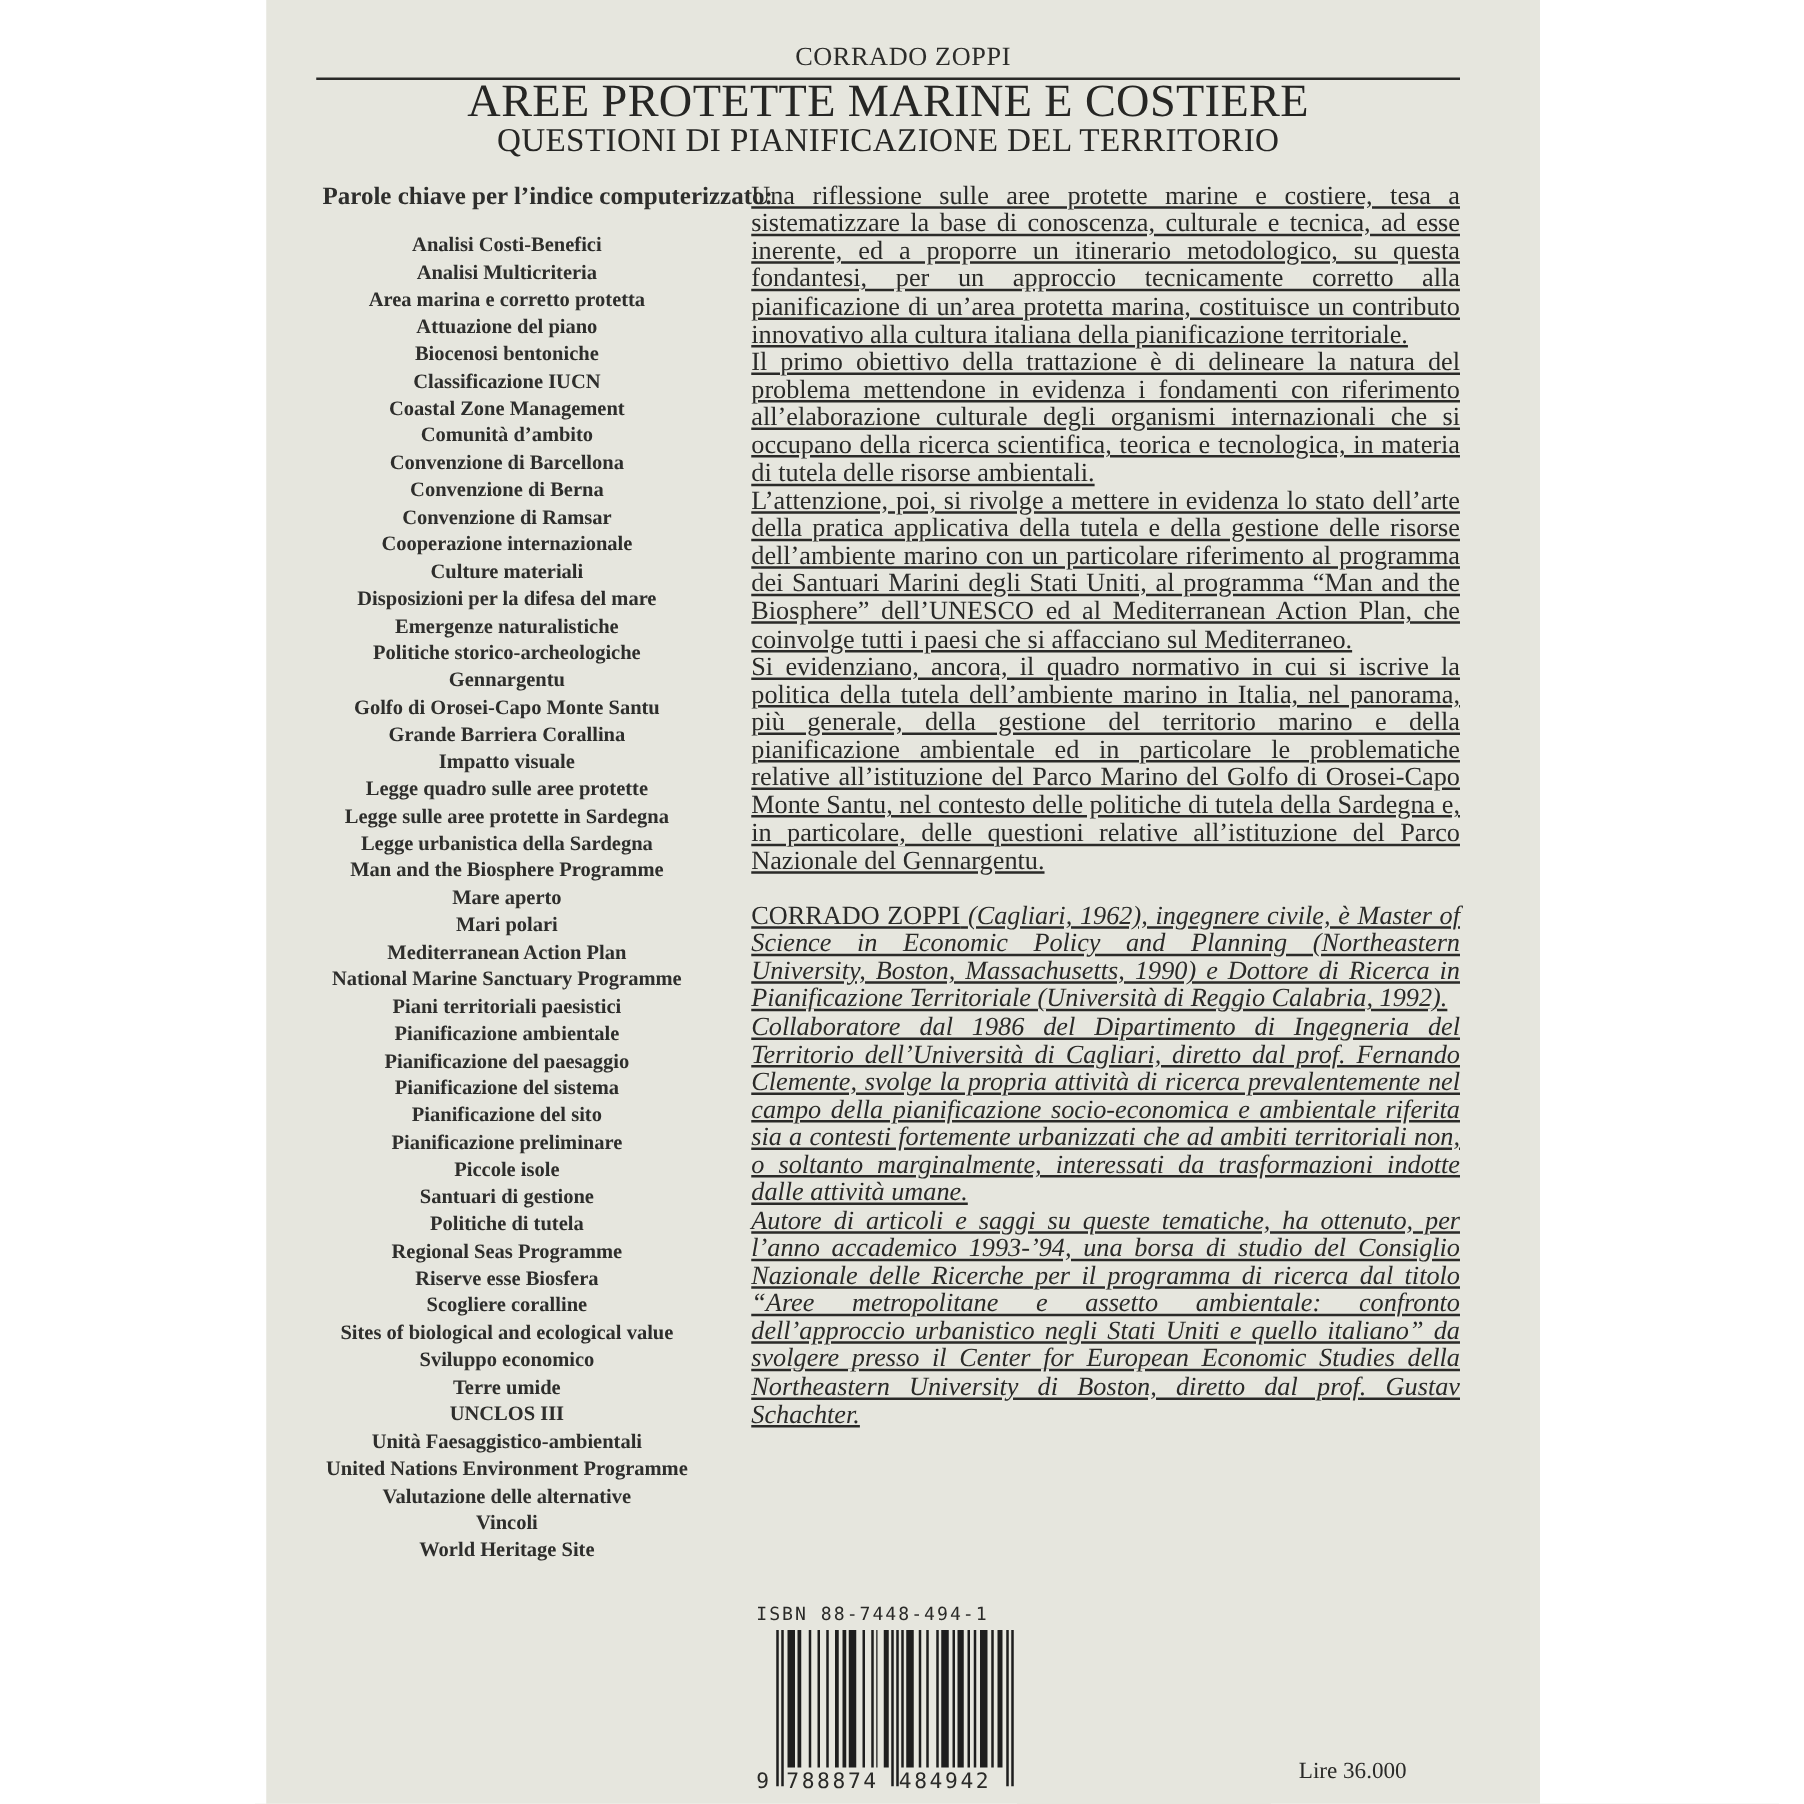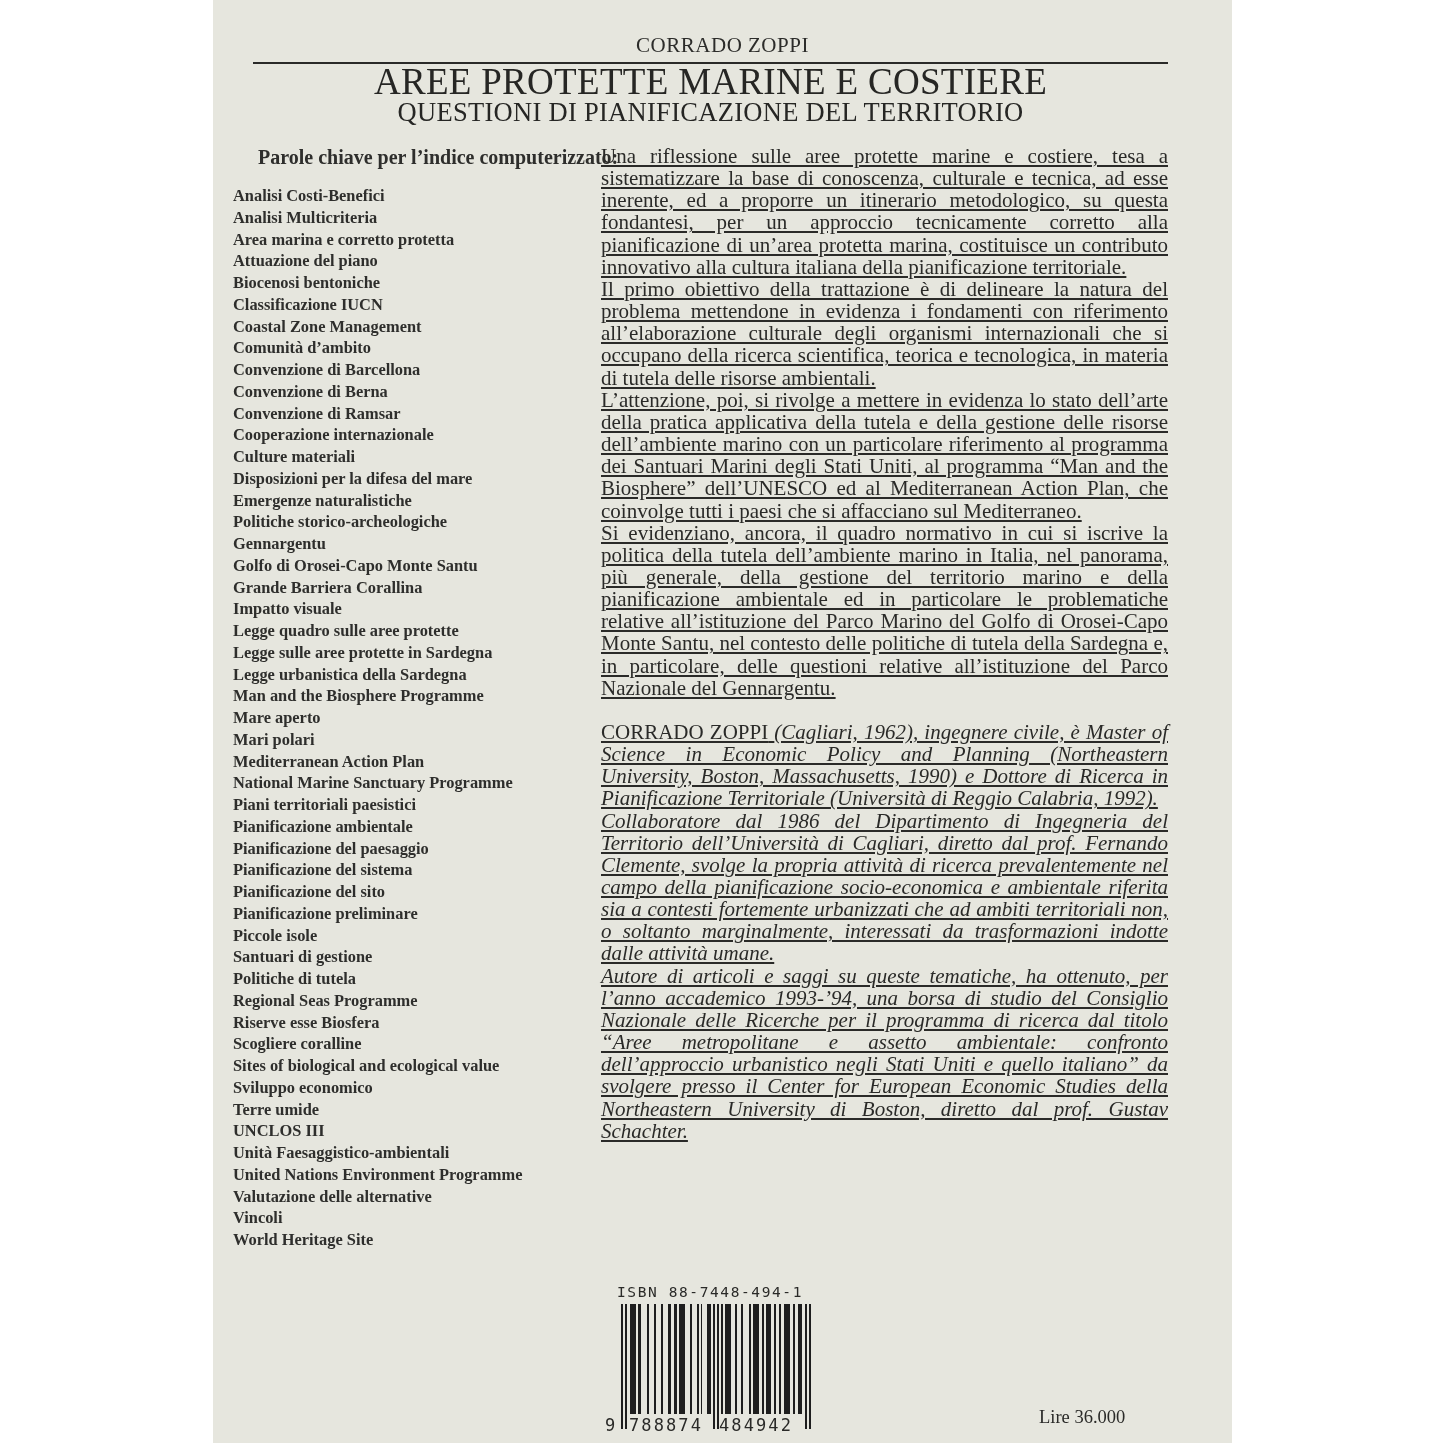--- a/index.html
+++ b/index.html
@@ -55,21 +55,21 @@
       position: absolute;
       left: 45px; top: 146px;
       font-size: 20px;
       font-weight: bold;
       color: #2e2e2c;
     }
     .kw-list {
       position: absolute;
       left: 20px; width: 345px; top: 185px;
       margin: 0; padding: 0; list-style: none;
-      text-align: left;
+      text-align: center;
       font-size: 16.4px;
       font-weight: bold;
       line-height: 21.75px;
       color: #2e2e2c;
     }
     .kw-list li { white-space: nowrap; }
     .body-col {
       position: absolute;
       left: 388px; width: 567px; top: 145px;
       font-size: 21px;
@@ -84,21 +84,20 @@
     .barcode-box {
       position: absolute;
       left: 392px; top: 1284px;
       width: 208px; height: 150px;
     }
     .isbn {
       position: absolute; left: 0; top: 0; width: 210px;
       font-family: "DejaVu Sans Mono", "Liberation Mono", monospace;
       font-size: 14.5px; letter-spacing: 1.6px;
       color: #2a2a28;
-      text-align: center;
     }
     .bars {
       position: absolute; left: 16px; top: 20px;
       width: 190px; height: 125px;
       display: flex; align-items: flex-start;
     }
     .bars span { display: block; background: #1e1e1e; height: 110px; }
     .bars span.gap { background: transparent; }
     .bars span.long { height: 125px; }
     .ean {

